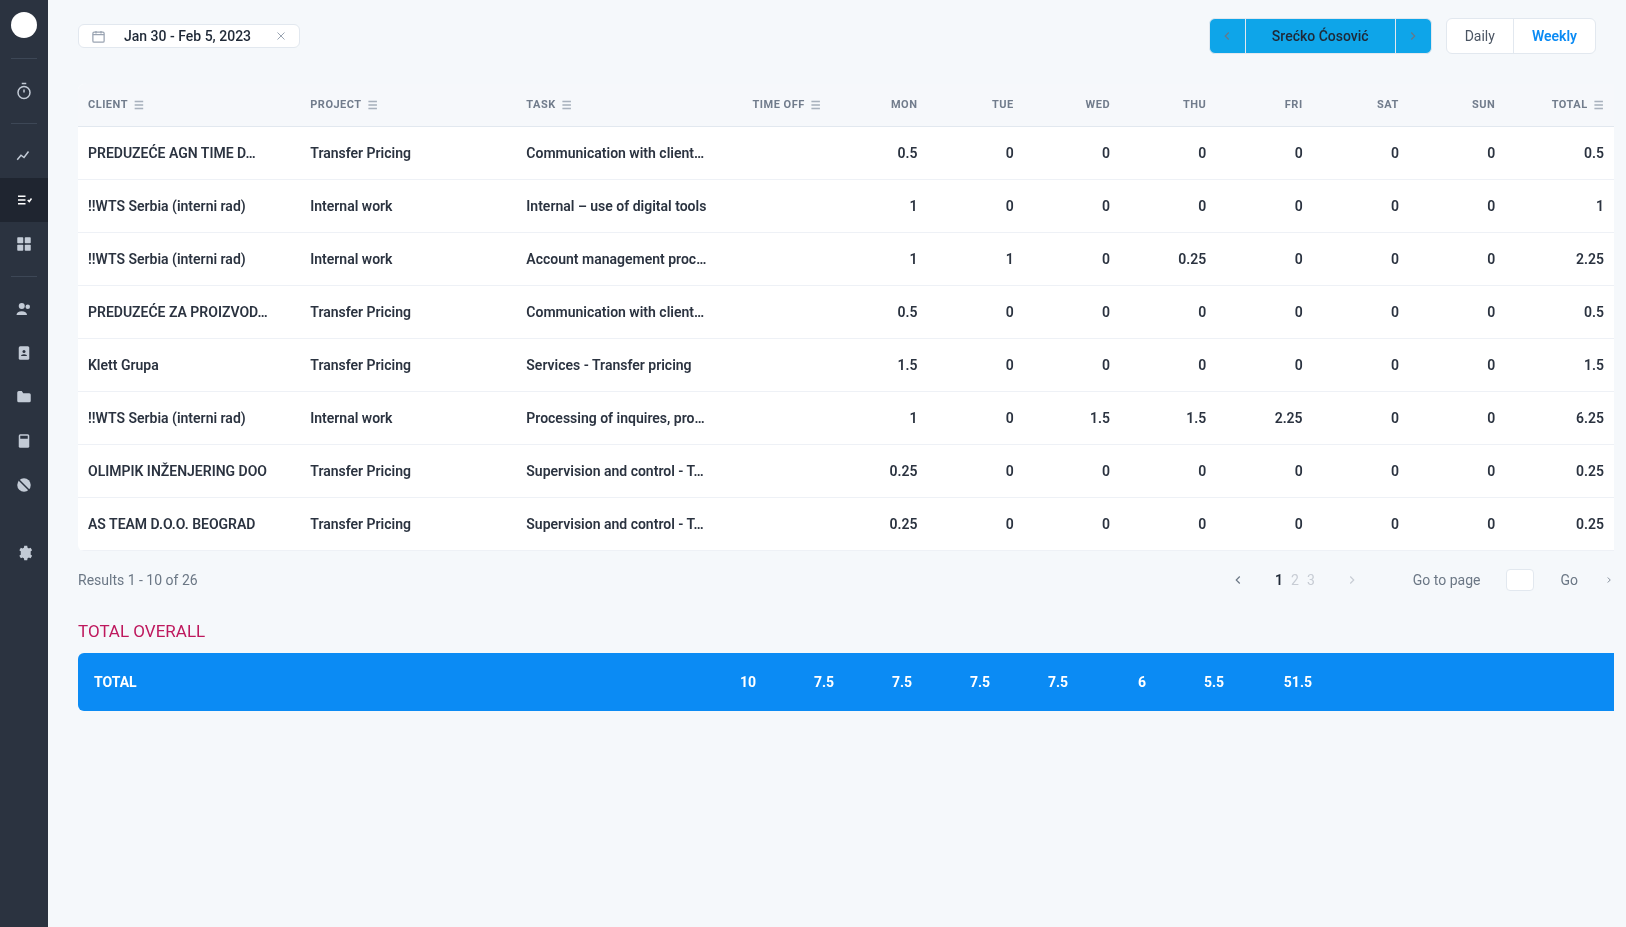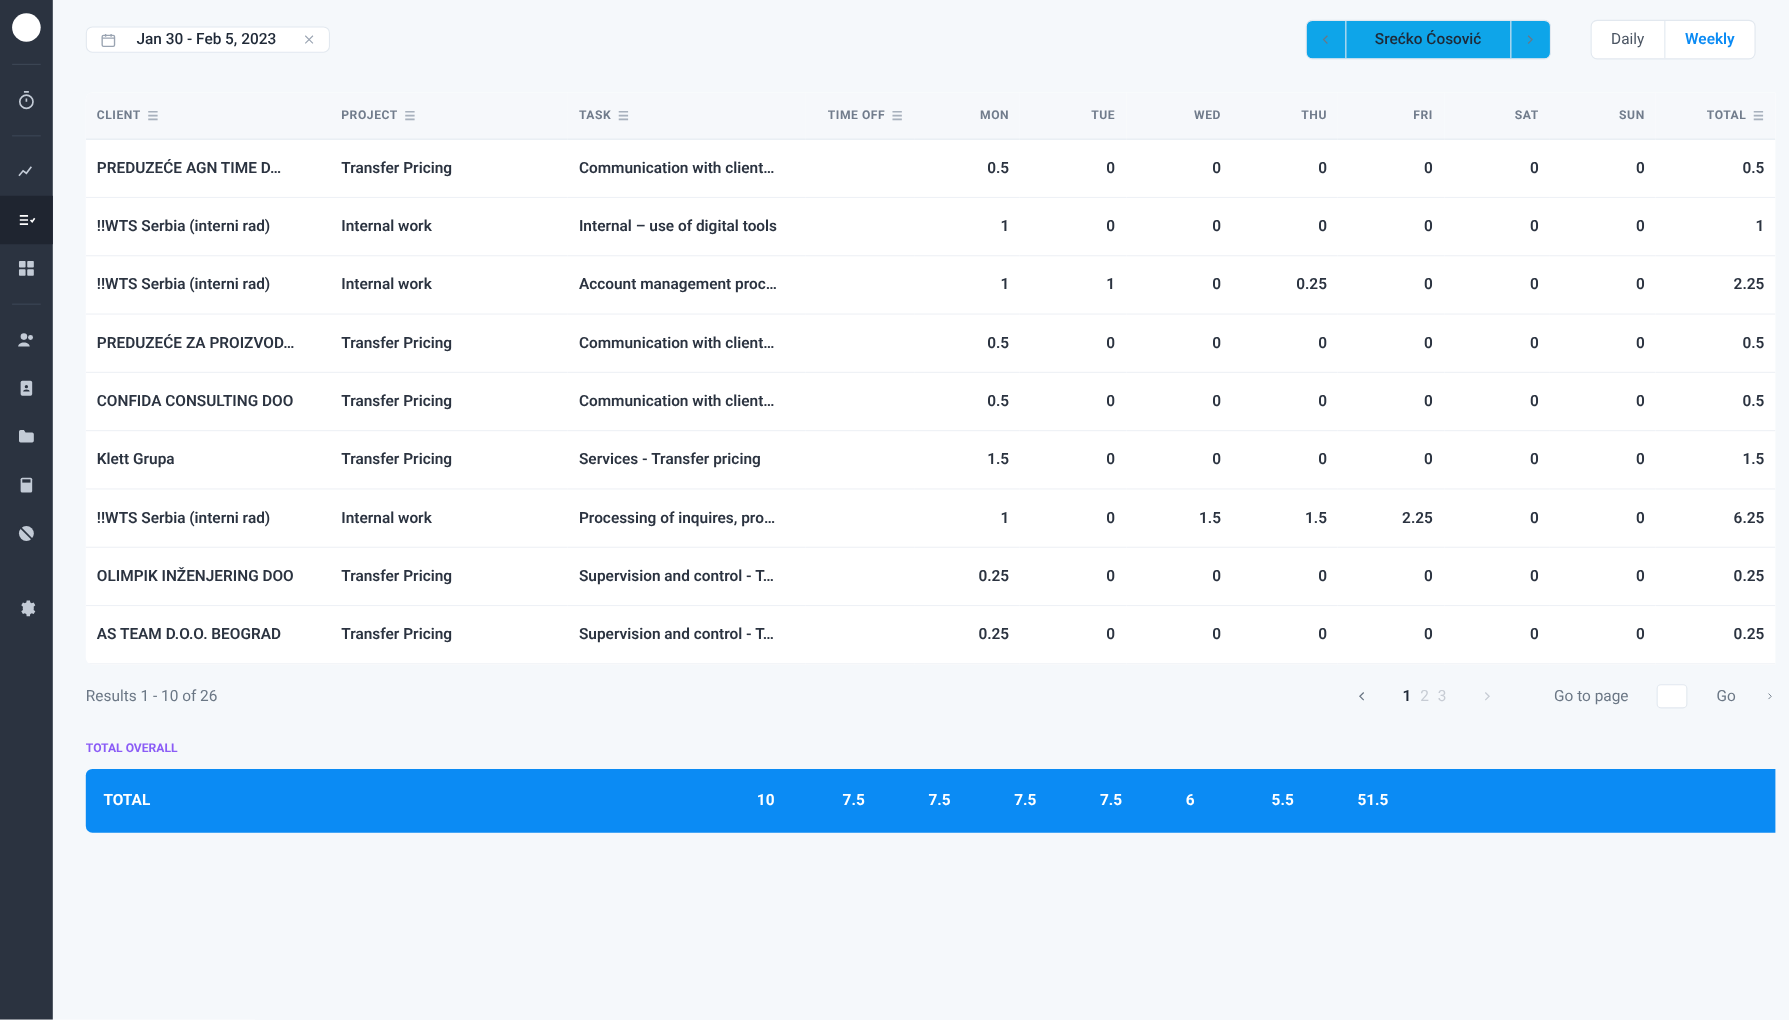--- a/index.html
+++ b/index.html
@@ -32,21 +32,21 @@
   
   .topbar{display:flex;align-items:center;padding:0 30px 18px 30px;gap:14px}
   .date-picker{display:flex;align-items:center;border:1px solid var(--border);border-radius:6px;background:#fff;height:24px;padding:0 12px;gap:18px;font-size:14px;font-weight:500}
   .date-picker .cal-ic{color:#9aa4b2;display:flex}
   .date-picker .clear-ic{color:#9aa4b2;cursor:pointer;display:flex;margin-left:6px}
   .spacer{flex:1}
   .user-switch{display:flex;border:1px solid var(--border);border-radius:6px;overflow:hidden;background:#0ea5e9;height:36px}
   .us-btn{width:36px;display:flex;align-items:center;justify-content:center;color:#6b7785;cursor:pointer;border-right:1px solid var(--border)}
   .us-btn.last{border-right:none;border-left:1px solid var(--border)}
   .us-name{padding:0 26px;display:flex;align-items:center;font-size:14px;font-weight:500}
-  .view-toggle{display:flex;border:1px solid var(--border);border-radius:6px;overflow:hidden;background:#fff;height:36px;margin-left:22px}
+  .view-toggle{display:flex;border:1px solid var(--border);border-radius:6px;overflow:hidden;background:#fff;height:36px;}
   .vt-btn{padding:0 18px;display:flex;align-items:center;font-size:14px;cursor:pointer;color:#4b5563}
   .vt-btn.active{color:var(--accent);font-weight:600;border-left:1px solid var(--border)}
   
   
   .table-wrap{background:#fff;margin:12px 12px 0 30px;border-radius:6px 0 0 6px;overflow:hidden}
   table{width:100%;border-collapse:collapse;table-layout:fixed}
   thead th{background:var(--header-row);color:#717c8c;font-size:11px;letter-spacing:.5px;font-weight:700;text-align:left;padding:14px 10px;border-bottom:1px solid var(--border)}
   thead th.num{text-align:right}
   .sort-ic{display:inline-flex;vertical-align:middle;margin-left:6px;color:#a8b1bd}
   tbody td{padding:18px 10px;border-bottom:1px solid #eef1f6;font-size:14px;font-weight:600;color:#2b3340;white-space:nowrap;overflow:hidden;text-overflow:ellipsis}
@@ -64,24 +64,24 @@
   .pager .right{margin-left:auto;display:flex;align-items:center;gap:26px}
   .page-num{padding:0 4px;cursor:pointer}
   .page-num.current{color:#1f2937;font-weight:600}
   .page-num.dis{color:#c7ccd4}
   .pg-arrow{color:#6b7785;display:flex;cursor:pointer}
   .pg-arrow.dis{color:#c7ccd4}
   .goto-box{width:28px;height:22px;border:1px solid var(--border);border-radius:4px;background:#fff}
   .goto-lbl{font-size:14px}
   
   
-  .total-heading{padding:12px 30px;font-size:11px;font-weight:700;color:#8b5cf6}
+  .total-heading{padding:12px 30px;font-size:17px;font-weight:400;color:#be185d}
   .total-bar{margin:0 12px 0 30px;background:var(--accent);color:#fff;border-radius:6px 0 0 6px;display:flex;align-items:center;height:58px;font-weight:700;font-size:14px}
   .total-bar .lbl{padding-left:16px;flex:0 0 610px}
-  .total-bar .cell{flex:0 0 78px;padding-right:10px}
+  .total-bar .cell{flex:0 0 78px;text-align:right;padding-right:10px}
   .total-bar .cell.tot{flex:0 0 88px}
   
   .chev{width:14px;height:14px}
 </style>
 </head>
 <body>
 
 <div class="app">
 
   <div class="sidebar">
@@ -271,34 +271,20 @@
               <td class="num">0.5</td>
               <td class="num">0</td>
               <td class="num">0</td>
               <td class="num">0</td>
               <td class="num">0</td>
               <td class="num">0</td>
               <td class="num">0</td>
               <td class="num">0.5</td>
             </tr>
             <tr>
-              <td>CONFIDA CONSULTING DOO</td>
-              <td>Transfer Pricing</td>
-              <td>Communication with client…</td>
-              <td class="num"></td>
-              <td class="num">0.5</td>
-              <td class="num">0</td>
-              <td class="num">0</td>
-              <td class="num">0</td>
-              <td class="num">0</td>
-              <td class="num">0</td>
-              <td class="num">0</td>
-              <td class="num">0.5</td>
-            </tr>
-            <tr>
               <td>Klett Grupa</td>
               <td>Transfer Pricing</td>
               <td>Services - Transfer pricing</td>
               <td class="num"></td>
               <td class="num">1.5</td>
               <td class="num">0</td>
               <td class="num">0</td>
               <td class="num">0</td>
               <td class="num">0</td>
               <td class="num">0</td>

